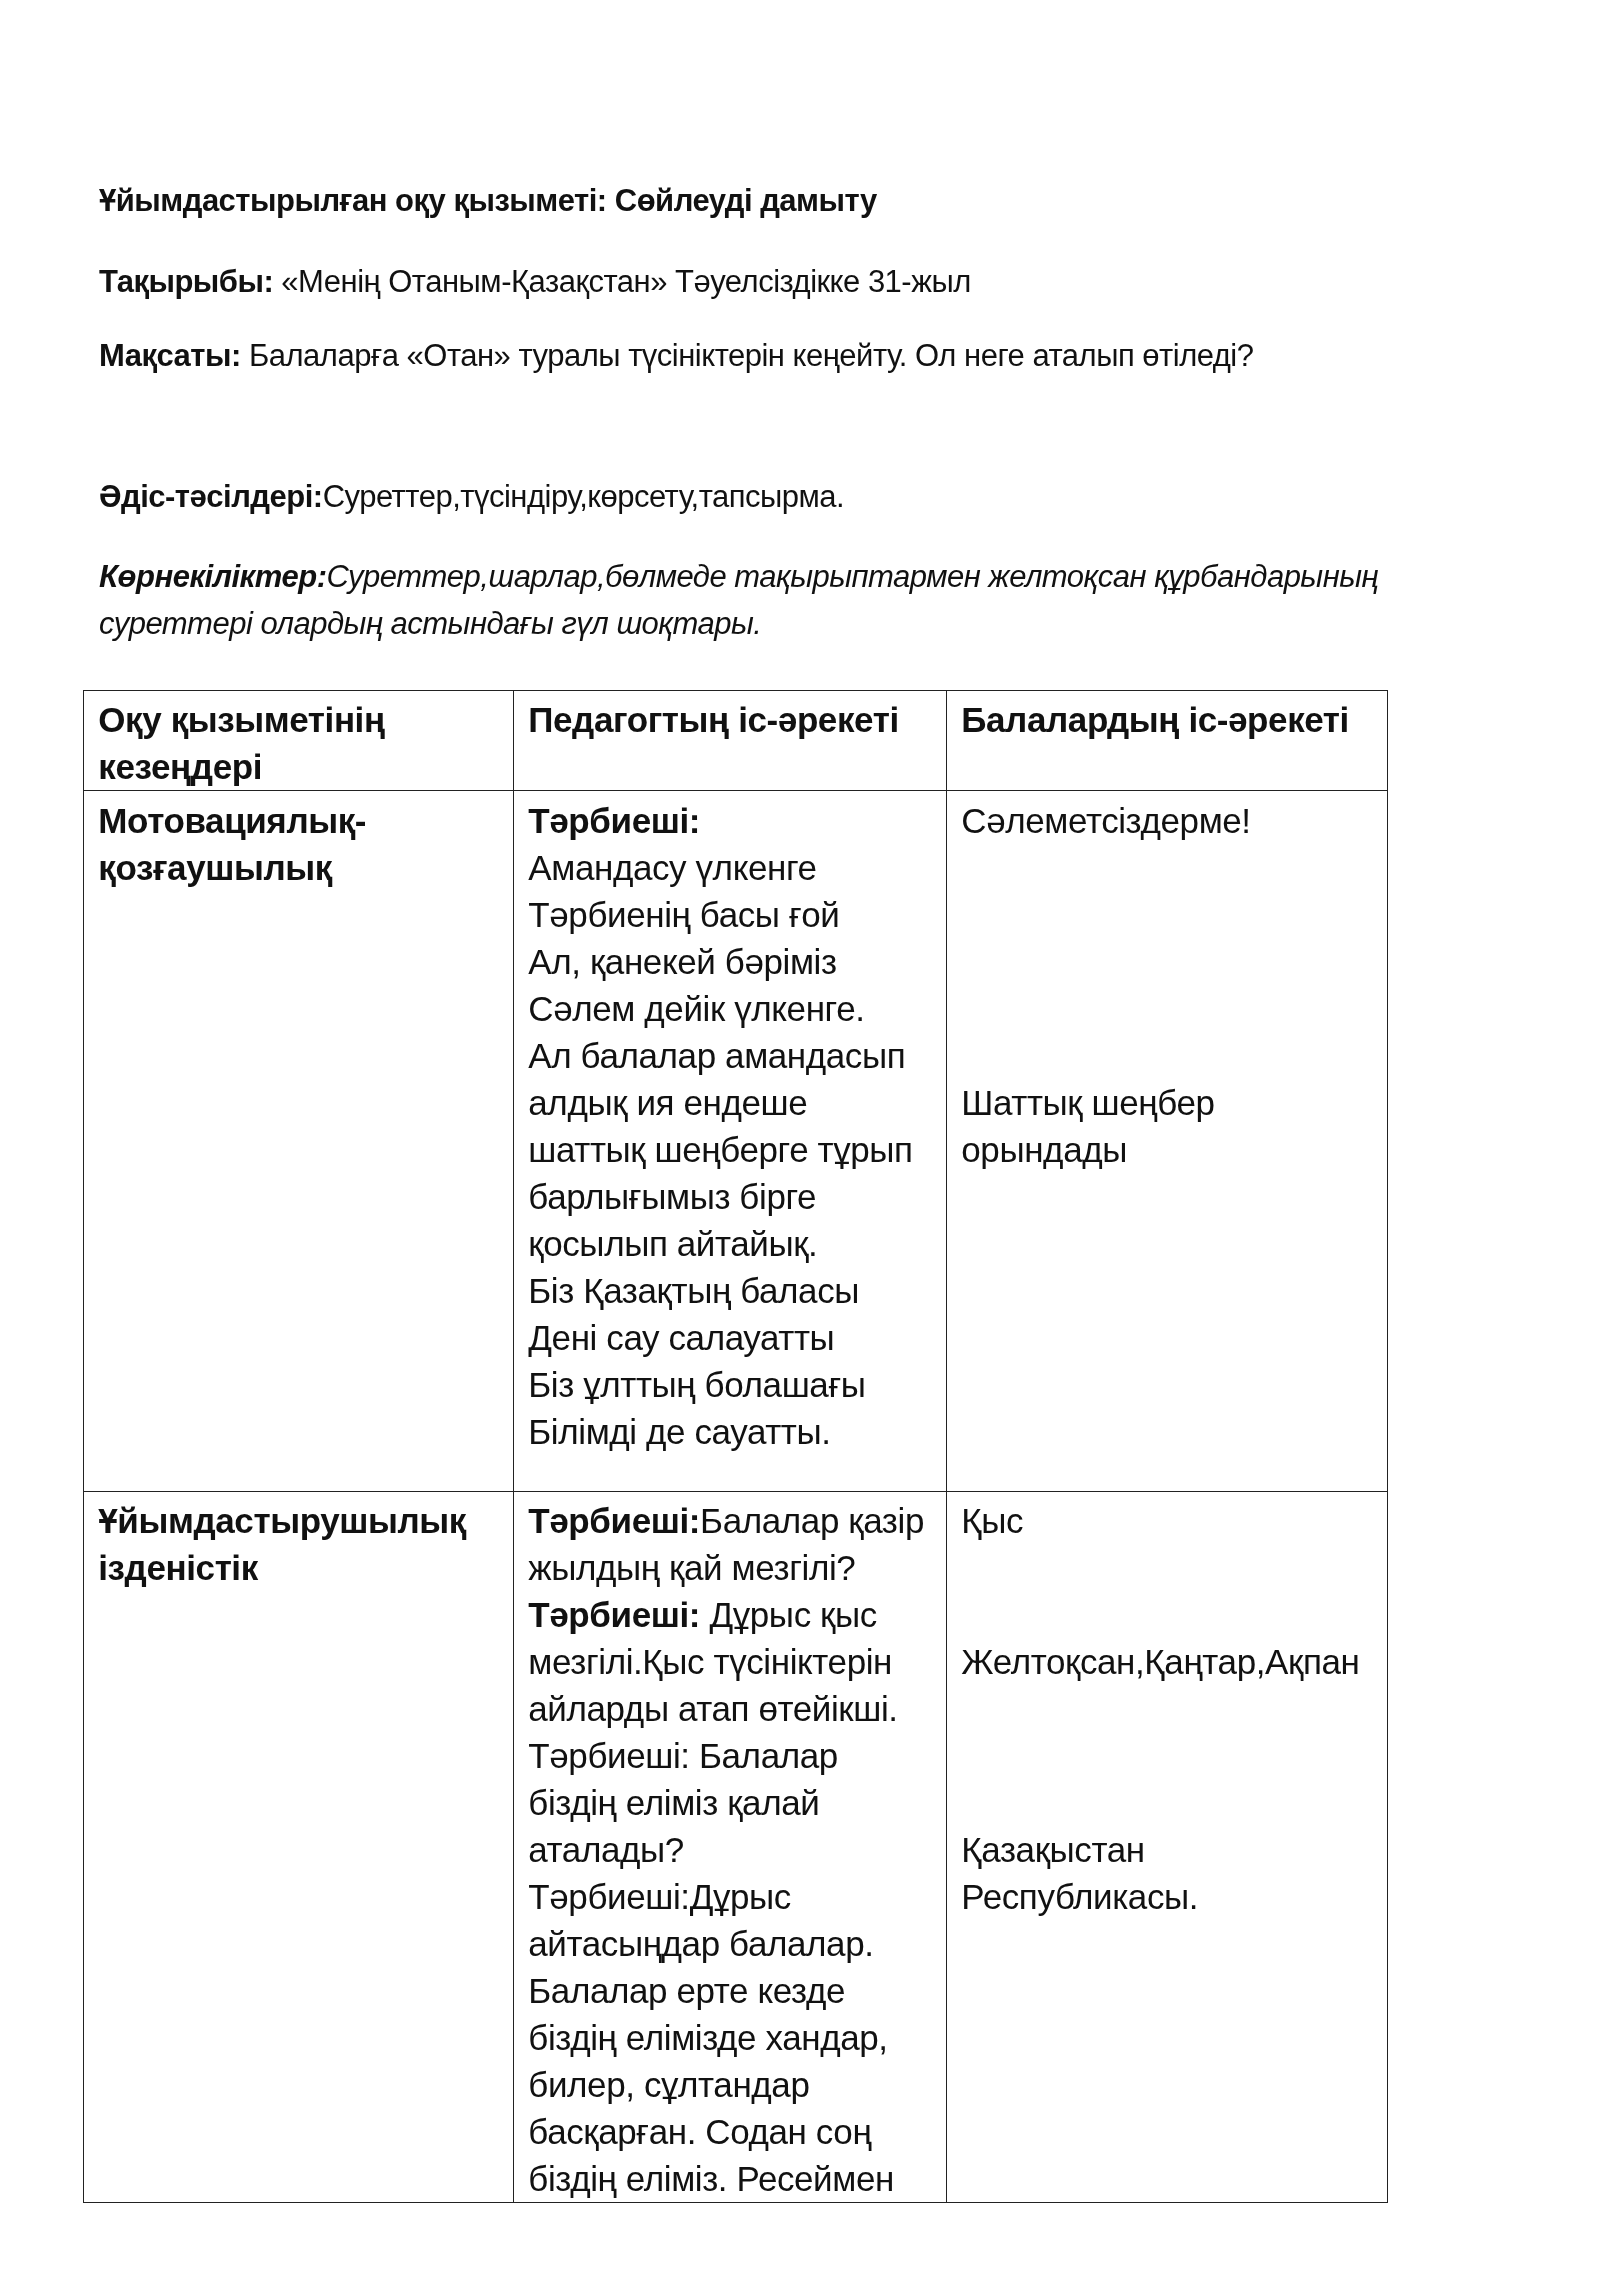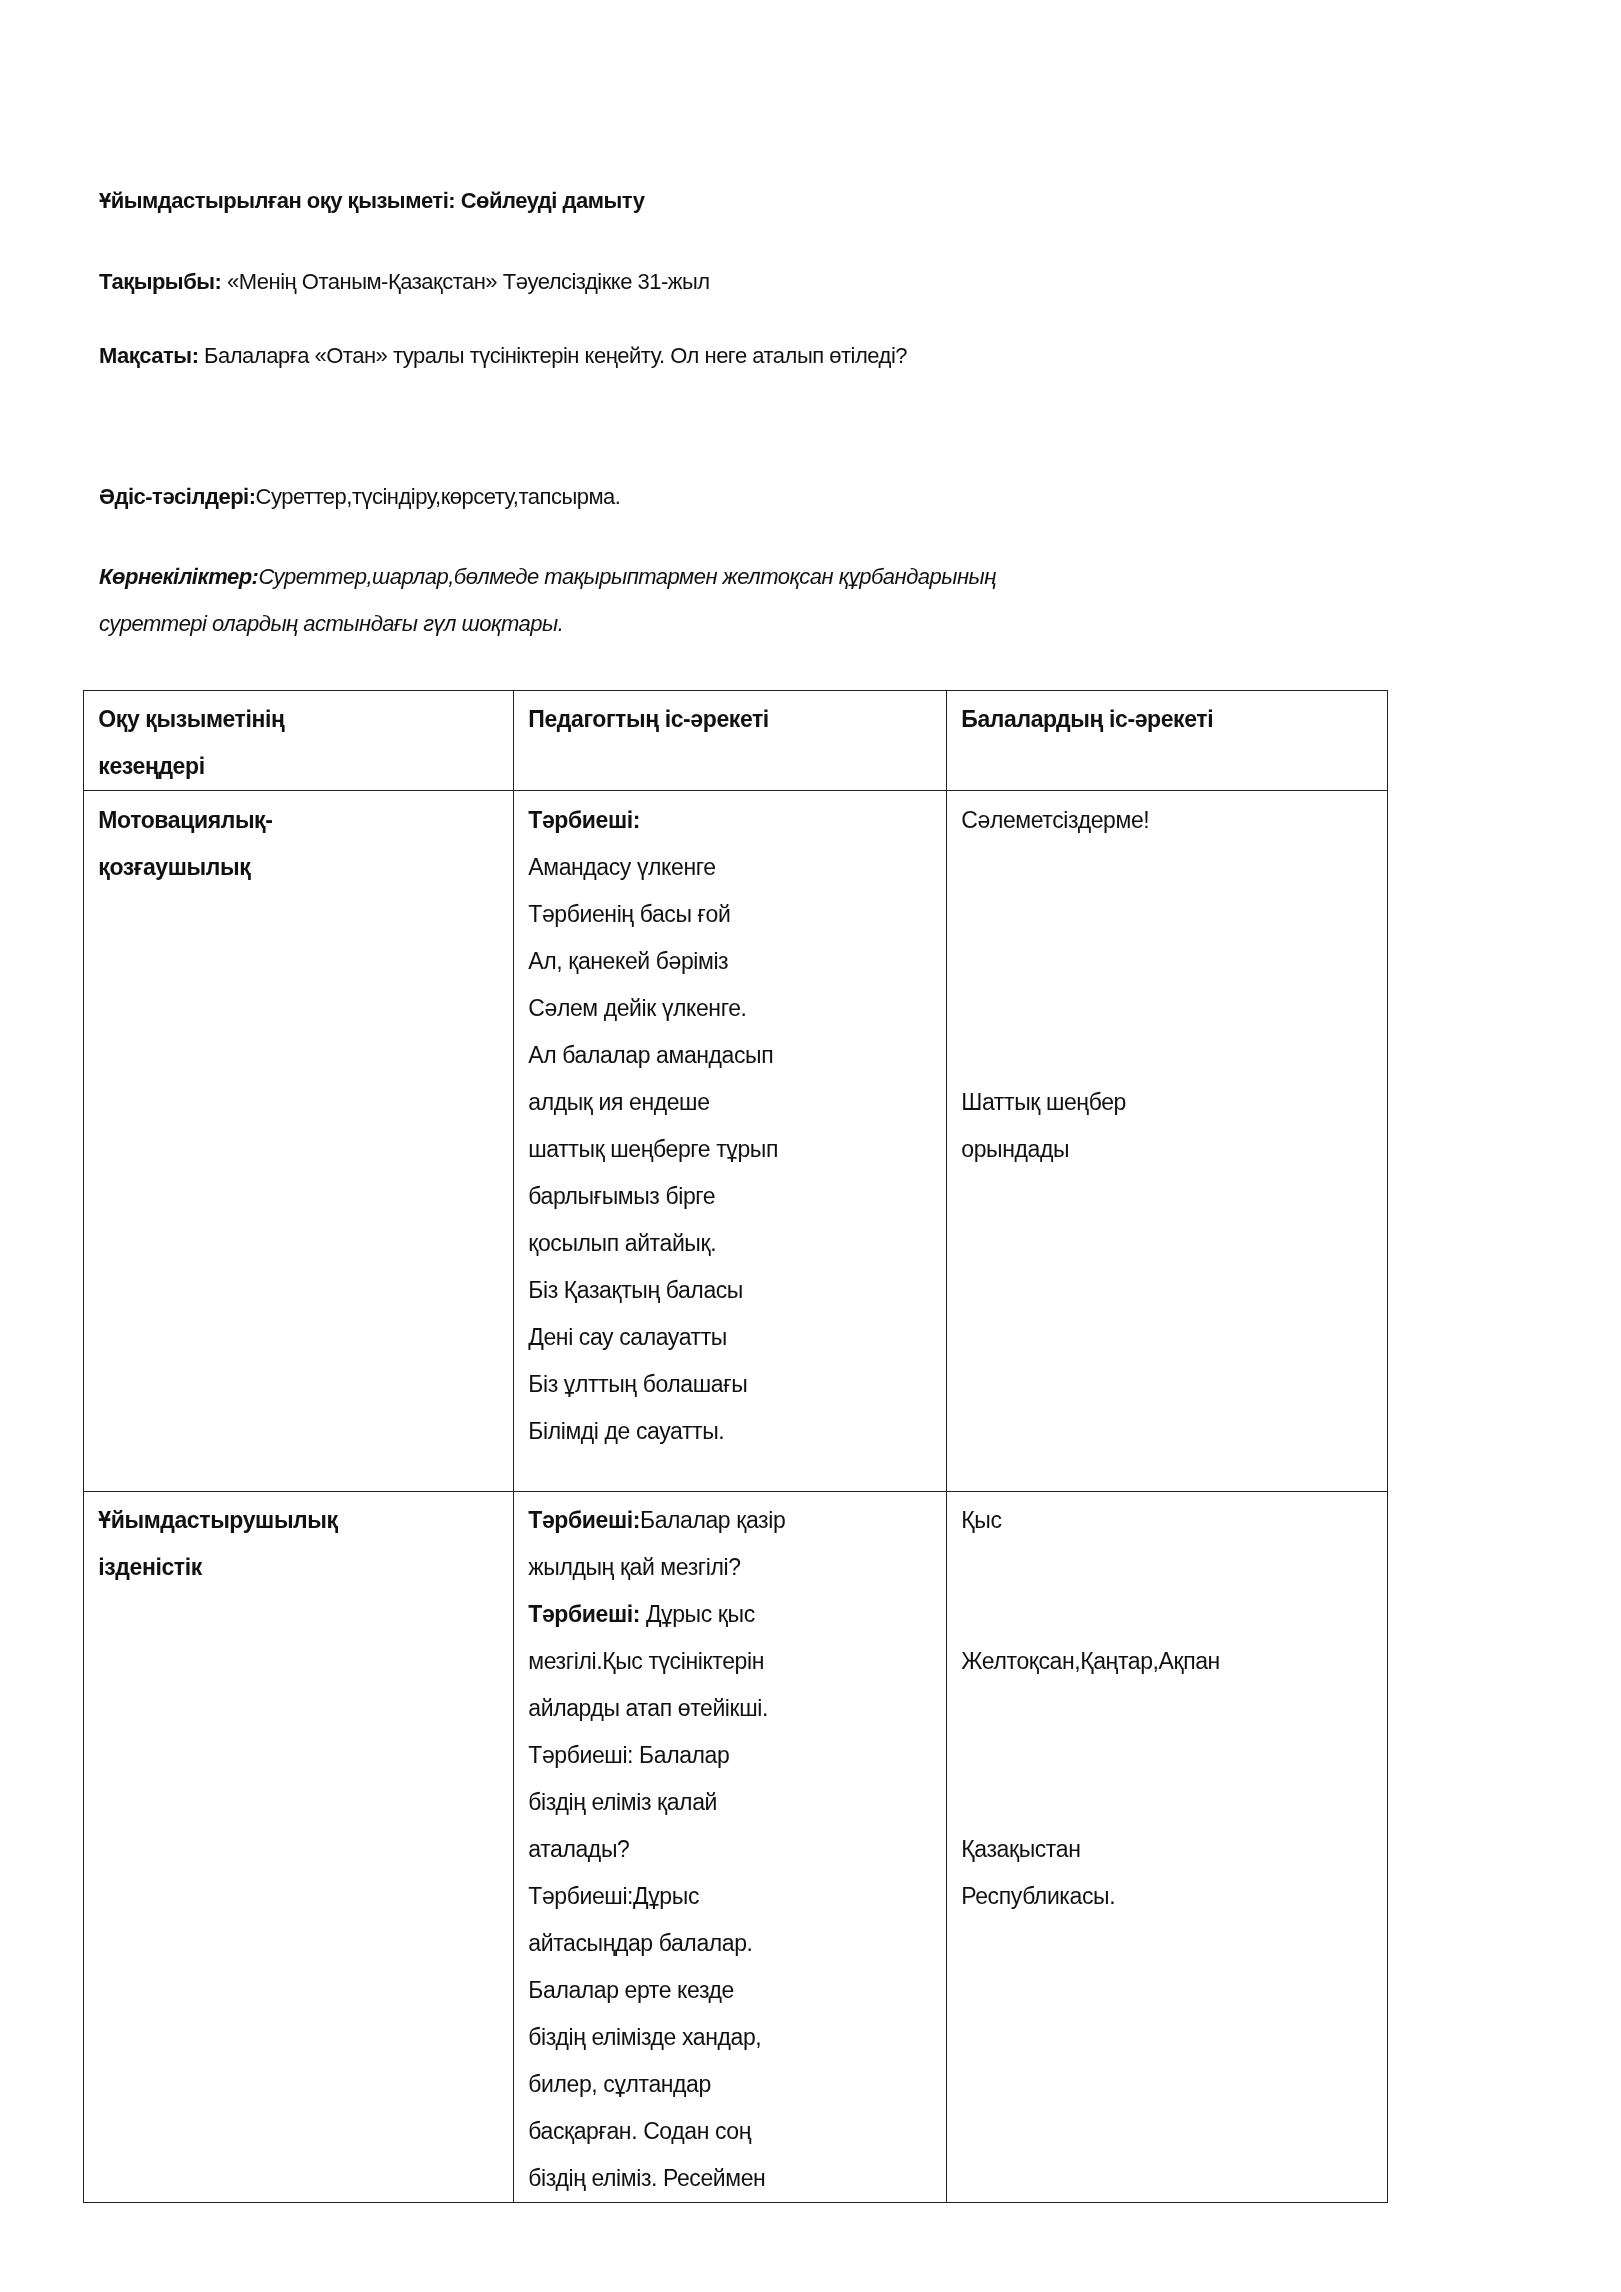--- a/index.html
+++ b/index.html
@@ -1,21 +1,21 @@
 <!DOCTYPE html>
 <html style="font-size:14.3px"><head>
 <meta charset="utf-8">
 <style>
   html, body { margin: 0; padding: 0; background: #ffffff; }
   body { width: 1622px; height: 2293px; position: relative; overflow: hidden;
          font-family: "Liberation Sans", sans-serif; color: #111111; }
-  .para { position: absolute; left: 99px; width: 1433px; font-size: 22px; line-height: 47px; letter-spacing: -0.5px; }
+  .para { position: absolute; left: 99px; width: 1433px; font-size: 31px; line-height: 47px; letter-spacing: -0.5px; }
   .b { font-weight: bold; }
   table.lesson { position: absolute; left: 83px; top: 690px; border-collapse: collapse; table-layout: fixed;
-                 width: 1304px; font-size: 23px; letter-spacing: -0.4px; border-radius: 23px; }
+                 width: 1304px; font-size: 35px; letter-spacing: -0.4px; border-radius: 23px; }
   table.lesson td { border: 1.8px solid #222222; vertical-align: top; padding: 5.4px 14.3px 0 14.3px; line-height: 47px; }
   col.c1 { width: 430px; } col.c2 { width: 433px; } col.c3 { width: 441px; }
   tr.head td { height: 88px; }
   tr.r1 td { height: 694px; }
   tr.r2 td { height: 694px; }
   .line { display: block; white-space: nowrap; }
   .gap { display: block; height: 47px; }
 </style>
 </head>
 <body>

